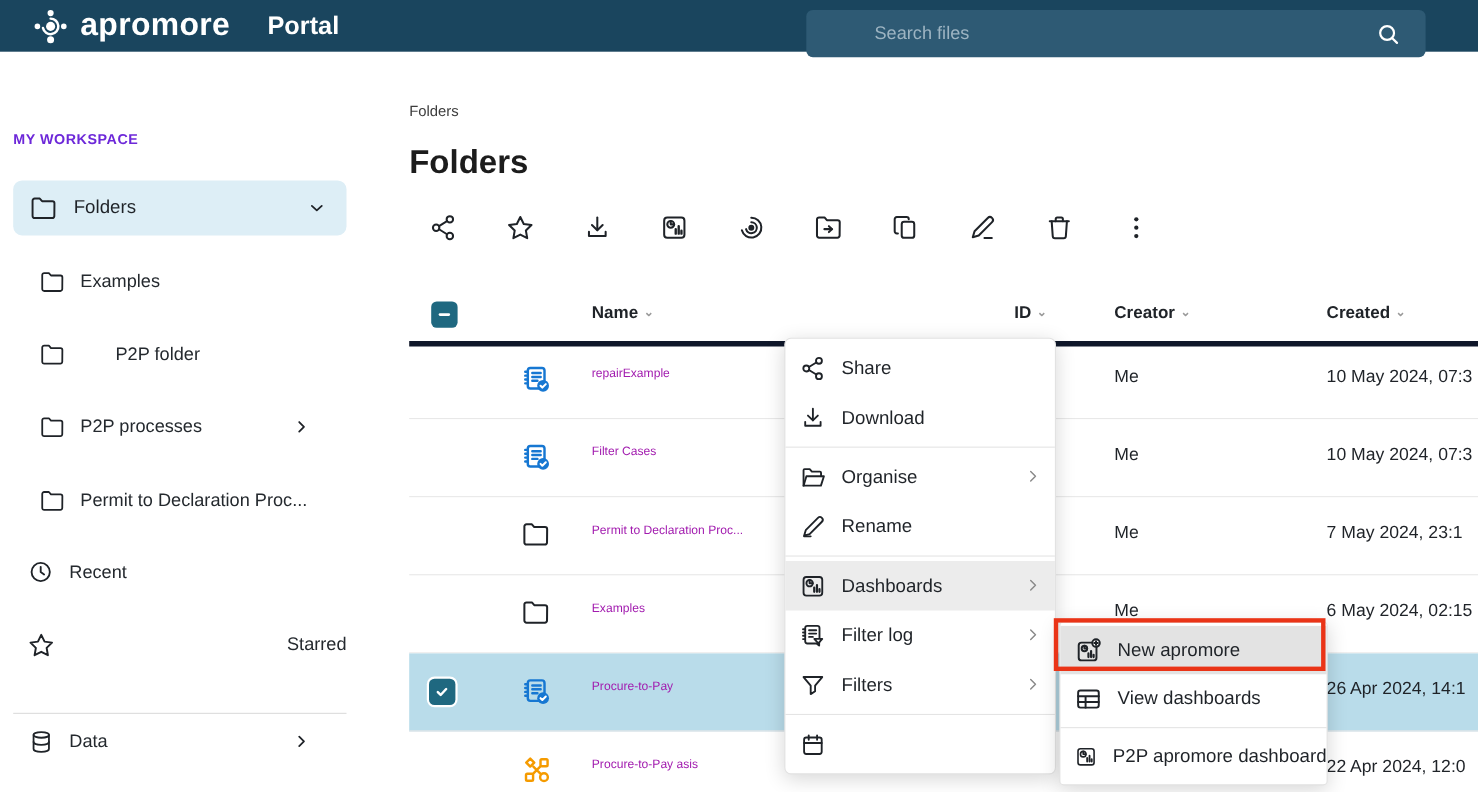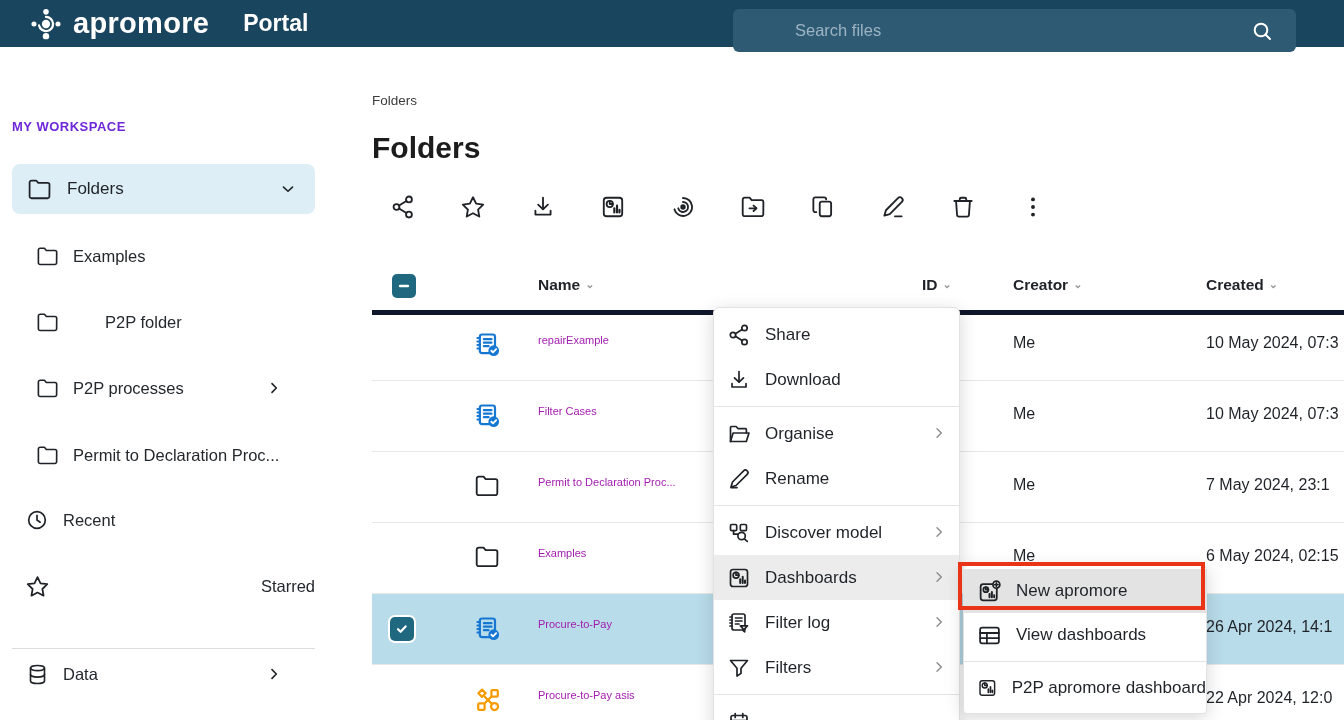--- a/index.html
+++ b/index.html
@@ -354,35 +354,20 @@
     </span>
   </div>
   <div class="mi">
     <svg class="ic" width="24" height="24" viewBox="0 0 24 24">
       <path d="M16.6 3.8a2.5 2.5 0 0 1 3.6 3.5L9 18.5l-5 1.5 1.5-5z"></path>
         <path d="M4 20.6h6"></path>
     </svg>
     <span class="mlbl">Rename</span>
   </div>
   <div class="mdiv"></div>
-  <div class="mi">
-    <svg class="ic" width="24" height="24" viewBox="0 0 24 24">
-      <rect x="3.5" y="3.5" width="6.2" height="6.2" rx="1.3"></rect>
-      <rect x="13.3" y="3.5" width="6.2" height="6.2" rx="1.3"></rect>
-      <path d="M6.6 9.7v3.5h4.4"></path>
-      <circle cx="14.6" cy="15" r="3.7"></circle>
-        <path d="m17.4 17.8 2.9 2.6"></path>
-    </svg>
-    <span class="mlbl">Discover model</span>
-    <span class="mchev">
-      <svg width="16" height="16" viewBox="0 0 24 24" fill="none" stroke="#8a8a8a" stroke-width="2" stroke-linecap="round" stroke-linejoin="round">
-          <path d="m9 5.5 6.5 6.5L9 18.5"></path>
-        </svg>
-    </span>
-  </div>
   <div class="mi hl">
     <svg class="ic" width="24" height="24" viewBox="0 0 24 24">
       <rect x="3.5" y="3.5" width="17" height="17" rx="2.6"></rect>
       <circle cx="9" cy="9.2" r="2.9"></circle>
         <path d="M9 6.3v2.9h2.9"></path>
       <path d="M13.2 17v-3.8M15.7 17v-6.2M18 17v-2.4" style="stroke-width:2"></path>
     </svg>
     <span class="mlbl">Dashboards</span>
     <span class="mchev">
       <svg width="16" height="16" viewBox="0 0 24 24" fill="none" stroke="#8a8a8a" stroke-width="2" stroke-linecap="round" stroke-linejoin="round">

